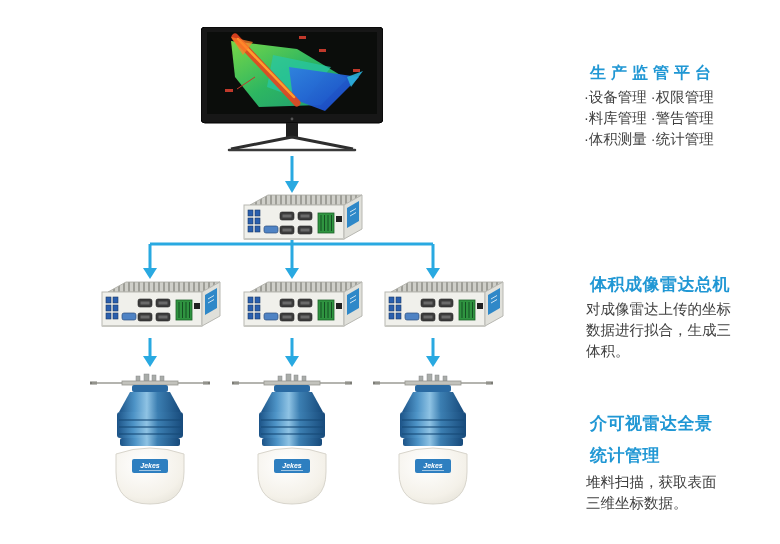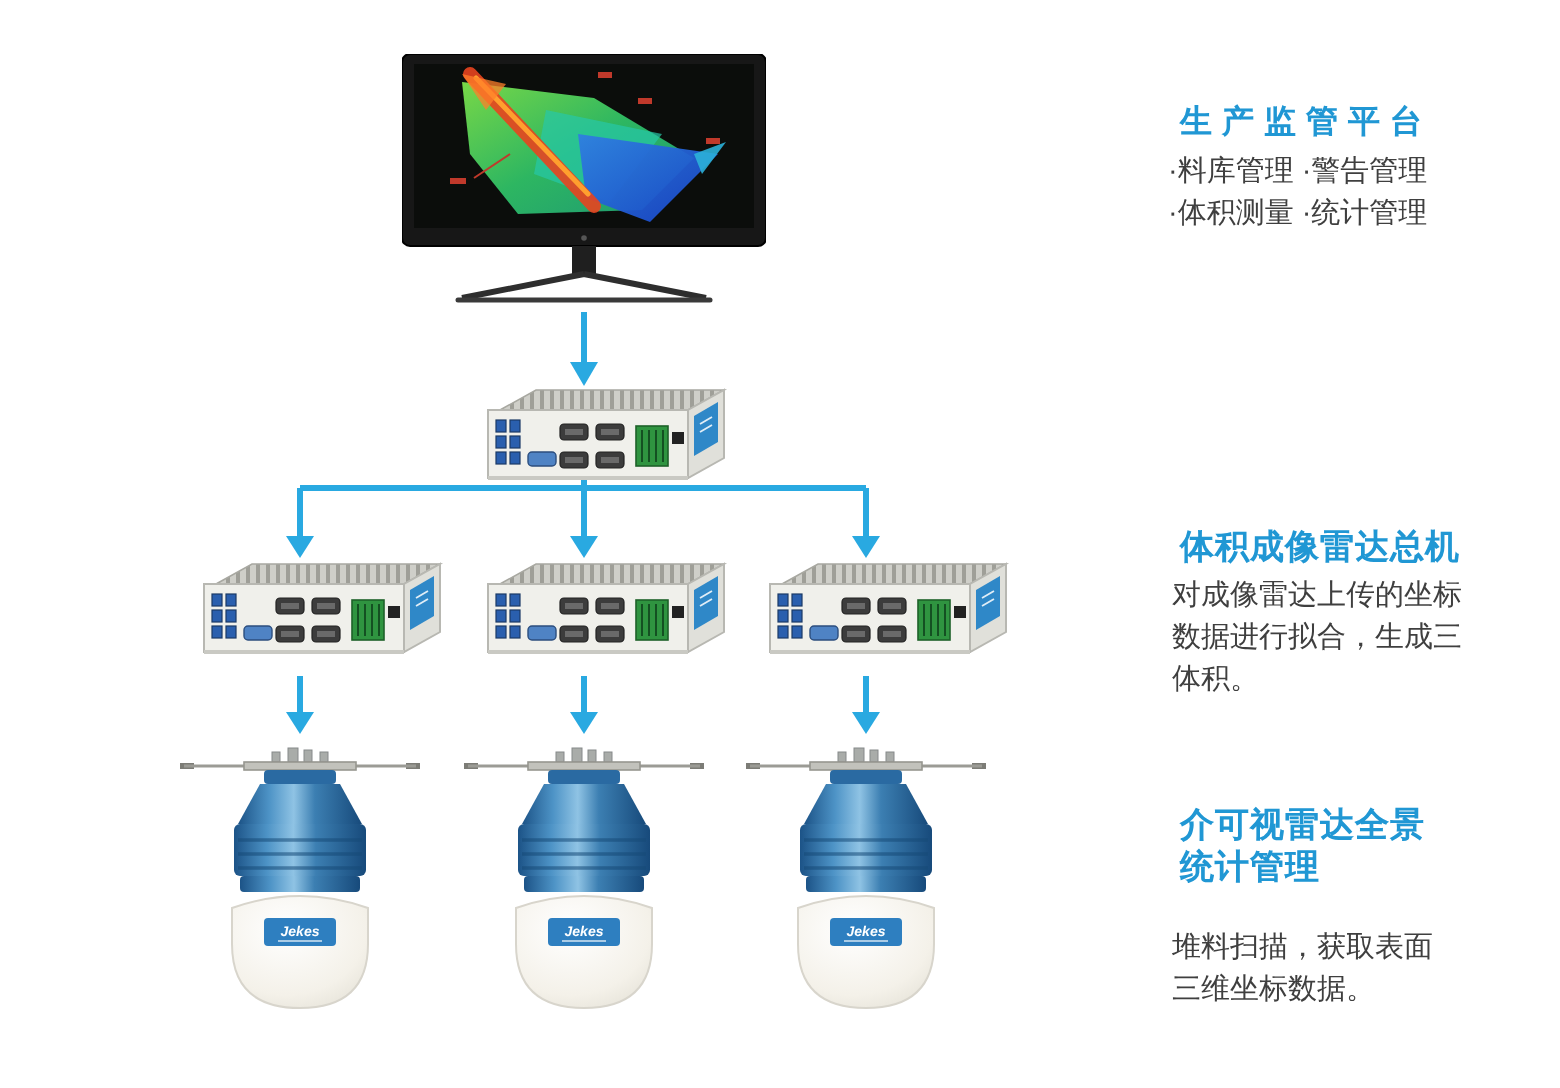--- a/index.html
+++ b/index.html
@@ -2,21 +2,21 @@
 <html><head>
 <meta charset="utf-8">
 <style>
   html,body{margin:0;padding:0;background:#ffffff;}
   .canvas{position:relative;width:780px;height:544px;background:#ffffff;overflow:hidden;
           font-family:"Liberation Sans","DejaVu Sans",sans-serif;}
   .abs{position:absolute;}
   svg{display:block;}
   
   .section{position:absolute;left:584px;width:196px;}
-  .sec-heading{margin:1px 0 0 6px;font-size:17px;line-height:21px;font-weight:bold;
+  .sec-heading{margin:12px 0 0 6px;font-size:17px;line-height:21px;font-weight:bold;
                color:#2097d4;letter-spacing:.5px;}
   .sec-heading.spaced{font-size:16px;letter-spacing:5px;}
   .sec-lines{margin:4px 0 0 2px;font-size:14.5px;line-height:21px;color:#3f3f3f;font-weight:500;}
   .sec-lines.bullets{margin-left:0;}
   .sec-lines div{white-space:nowrap;}
 </style>
 </head>
 <body>
 
 <div class="canvas">
@@ -170,37 +170,38 @@
   <svg class="abs" style="left:232px;top:370px" width="120" height="140">
       <use href="#radar" xlink:href="#radar"></use>
     </svg>
   <svg class="abs" style="left:373px;top:370px" width="120" height="140">
       <use href="#radar" xlink:href="#radar"></use>
     </svg>
 
   <div class="section" style="top:50px">
     <h2 class="sec-heading spaced">生产监管平台</h2>
     <div class="sec-lines bullets">
+      <div>·设备管理 ·权限管理</div>
       <div>·料库管理 ·警告管理</div>
       <div>·体积测量 ·统计管理</div>
     </div>
   </div>
 
 
   <div class="section" style="top:262px">
     <h2 class="sec-heading">体积成像雷达总机</h2>
     <div class="sec-lines">
       <div>对成像雷达上传的坐标</div>
       <div>数据进行拟合，生成三</div>
       <div>体积。</div>
     </div>
   </div>
 
   <div class="section" style="top:402px">
     <h2 class="sec-heading" style="line-height:20px">介可视雷达全景</h2>
     <h2 class="sec-heading" style="line-height:20px">统计管理</h2>
-    <div class="sec-lines" style="margin-top:20px">
+    <div class="sec-lines" style="margin-top:6px">
       <div>堆料扫描，获取表面</div>
       <div>三维坐标数据。</div>
     </div>
   </div>
 
 </div>
 
 </body></html>

